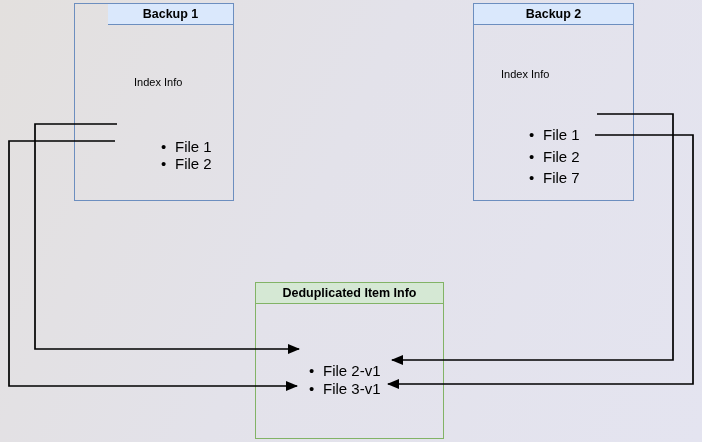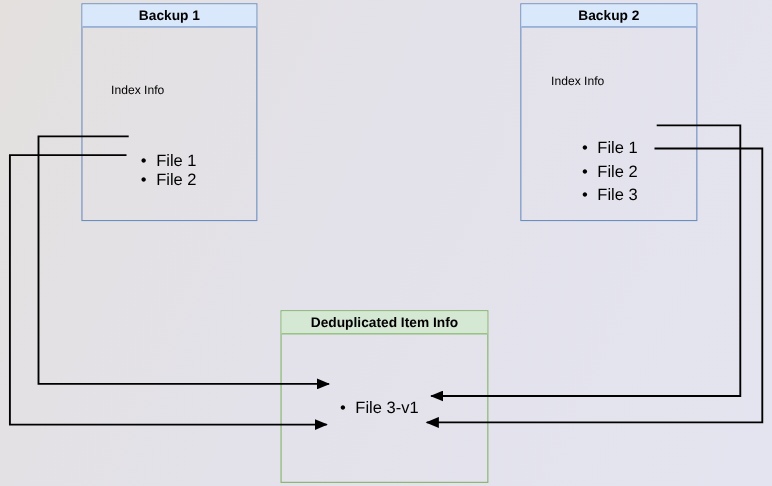--- a/index.html
+++ b/index.html
@@ -58,21 +58,21 @@
     list-style: none;
     font-size: 15px;
     white-space: nowrap;
   }
   ul.file-list li { position: relative; padding-left: 14px; }
   ul.file-list li::before {
     content: "\2022";
     position: absolute; left: 0;
   }
   
-  #backup1 { left: 74px; top: 3px; width: 160px; height: 198px; }
+  #backup1 { left: 74px; top: 3px; width: 160px; height: 198px; padding-left: 33px; }
   #backup1 .section-label { left: 26px; top: 51px; }
   #backup1 ul.file-list { left: 53px; top: 113px; line-height: 17px; }
   
   #backup2 { left: 473px; top: 3px; width: 161px; height: 198px; }
   #backup2 .section-label { left: 27px; top: 43px; }
   #backup2 ul.file-list { left: 55px; top: 99px; line-height: 21.5px; }
   
   #dedup { left: 255px; top: 282px; width: 189px; height: 157px; }
   #dedup ul.file-list { left: 53px; top: 58px; line-height: 18.3px; }
 </style>
@@ -104,27 +104,28 @@
     </div>
   </div>
 
   <div class="node blue" id="backup2" style="border-color: rgb(108, 142, 191);">
     <div class="hdr" style="background: rgb(218, 232, 252); border-bottom-color: rgb(108, 142, 191);">Backup 2</div>
     <div class="body">
       <div class="section-label">Index Info</div>
       <ul class="file-list">
         <li>File 1</li>
         <li>File 2</li>
-        <li>File 3</li>
+        <li>File 7</li>
       </ul>
     </div>
   </div>
 
   <div class="node green" id="dedup" style="border-color: rgb(130, 179, 102);">
     <div class="hdr" style="background: rgb(213, 232, 212); border-bottom-color: rgb(130, 179, 102);">Deduplicated Item Info</div>
     <div class="body">
       <ul class="file-list">
+        <li>File 2-v1</li>
         <li>File 3-v1</li>
       </ul>
     </div>
   </div>
 
 </div>
 
 </body></html>

